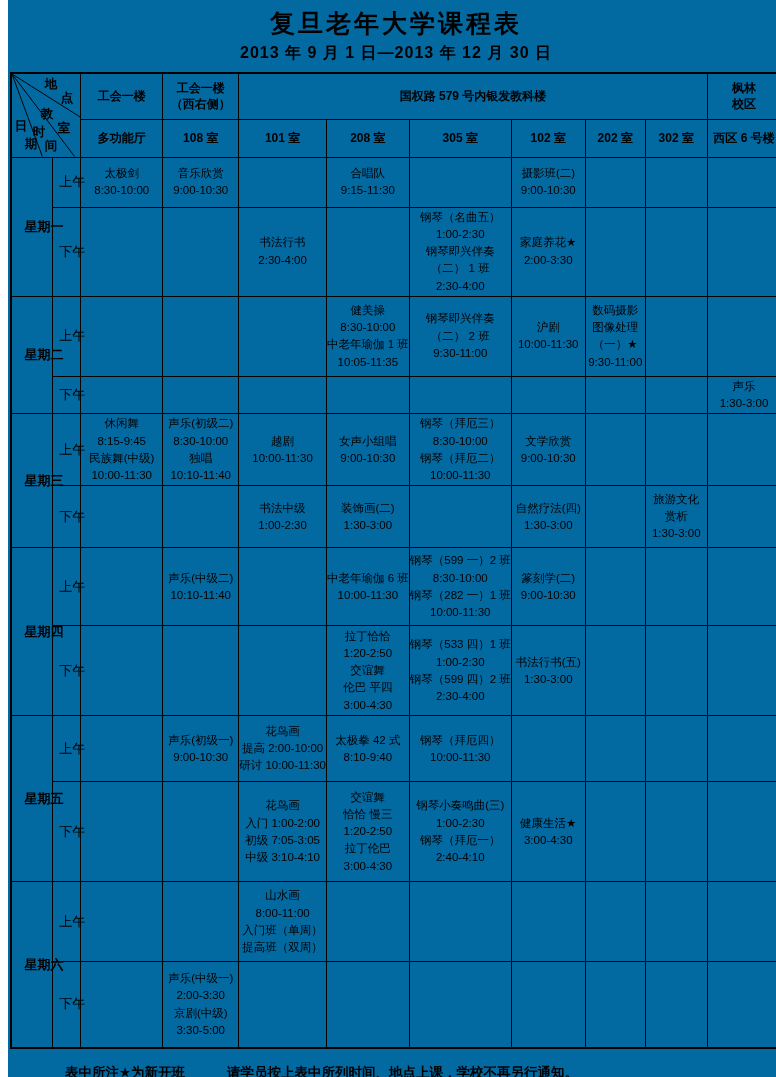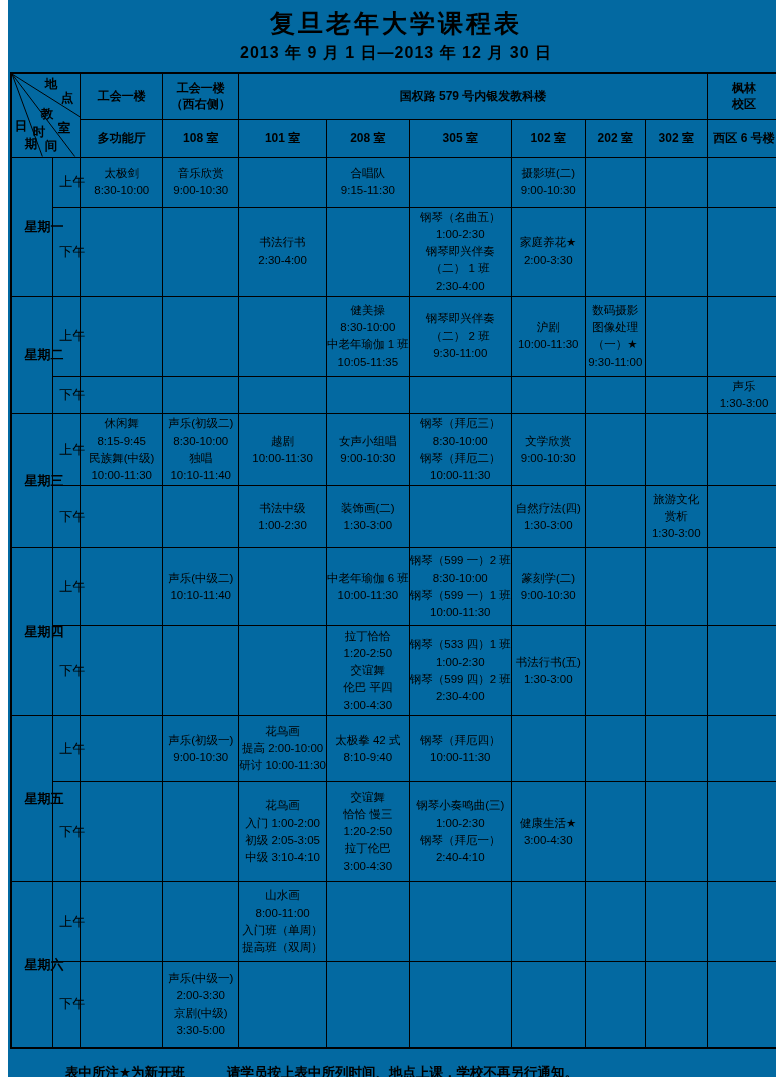--- a/index.html
+++ b/index.html
@@ -277,21 +277,21 @@
               <div class="ln">10:10-11:40</div>
             </td>
             <td></td>
             <td>
               <div class="ln">中老年瑜伽 6 班</div>
               <div class="ln">10:00-11:30</div>
             </td>
             <td>
               <div class="ln">钢琴（599 一）2 班</div>
               <div class="ln">8:30-10:00</div>
-              <div class="ln">钢琴（599 一）1 班</div>
+              <div class="ln">钢琴（282 一）1 班</div>
               <div class="ln">10:00-11:30</div>
             </td>
             <td>
               <div class="ln">篆刻学(二)</div>
               <div class="ln">9:00-10:30</div>
             </td>
             <td></td>
             <td></td>
             <td></td>
           </tr>
@@ -355,21 +355,21 @@
           </tr>
           <tr style="height:100px">
             <td class="time-cell">
               <div>下午</div>
             </td>
             <td></td>
             <td></td>
             <td>
               <div class="ln">花鸟画</div>
               <div class="ln">入门 1:00-2:00</div>
-              <div class="ln">初级 2:05-3:05</div>
+              <div class="ln">初级 7:05-3:05</div>
               <div class="ln">中级 3:10-4:10</div>
             </td>
             <td>
               <div class="ln">交谊舞</div>
               <div class="ln">恰恰 慢三</div>
               <div class="ln">1:20-2:50</div>
               <div class="ln">拉丁伦巴</div>
               <div class="ln">3:00-4:30</div>
             </td>
             <td>

